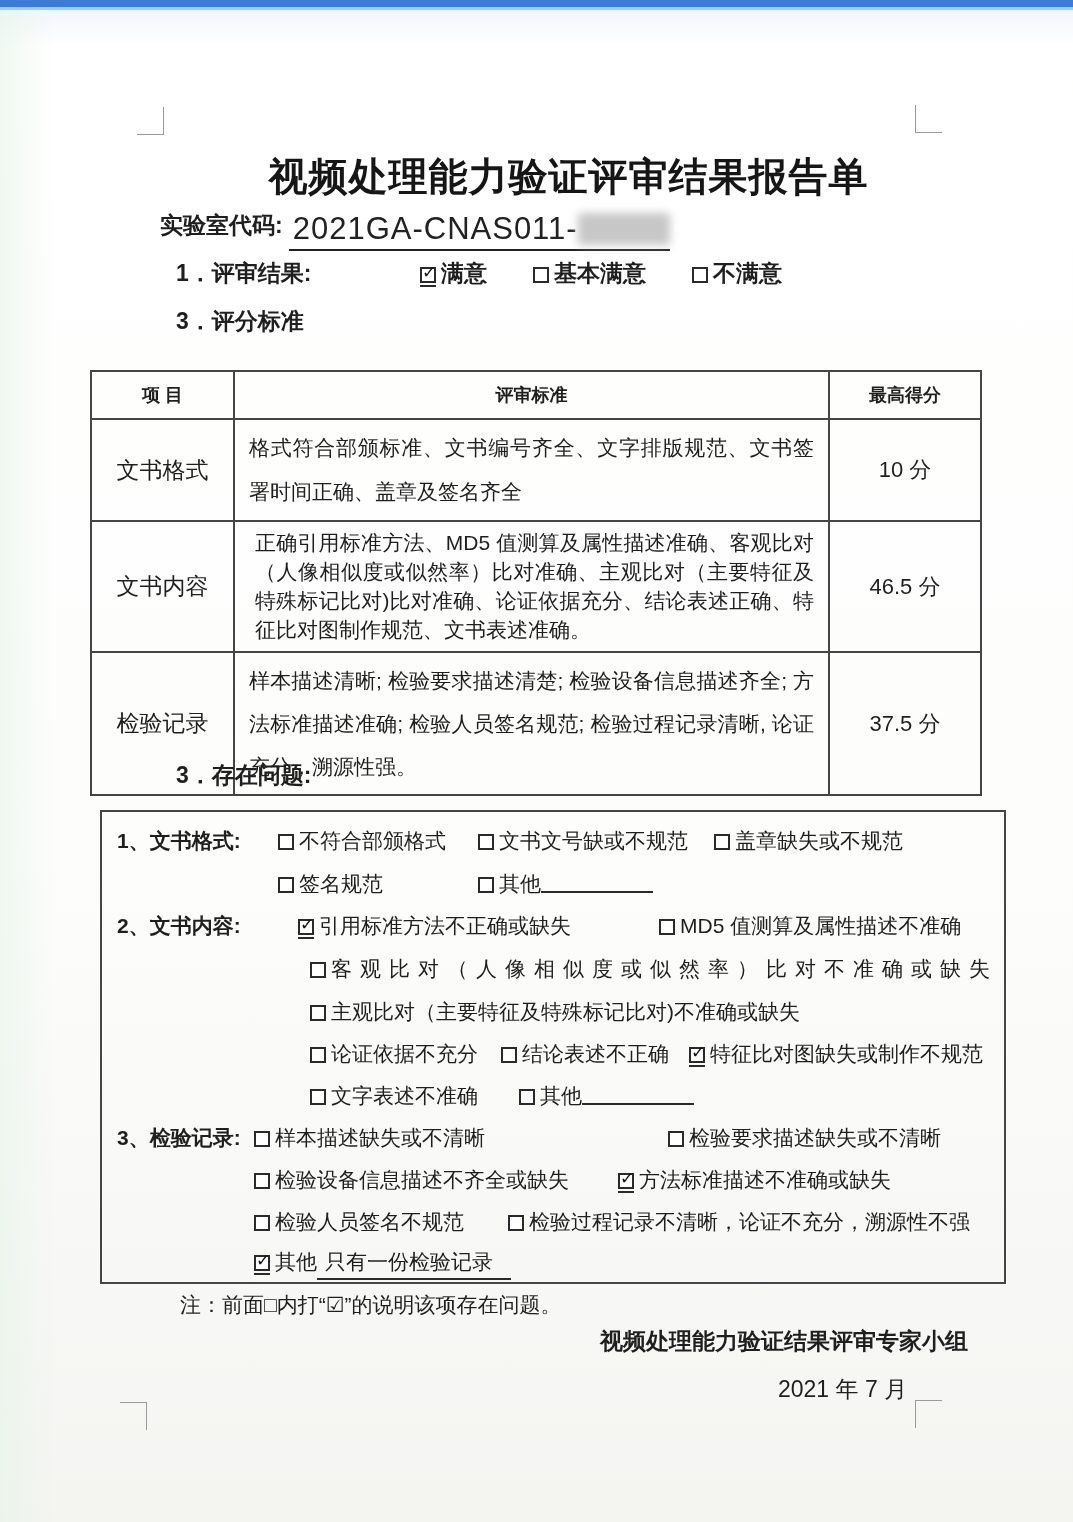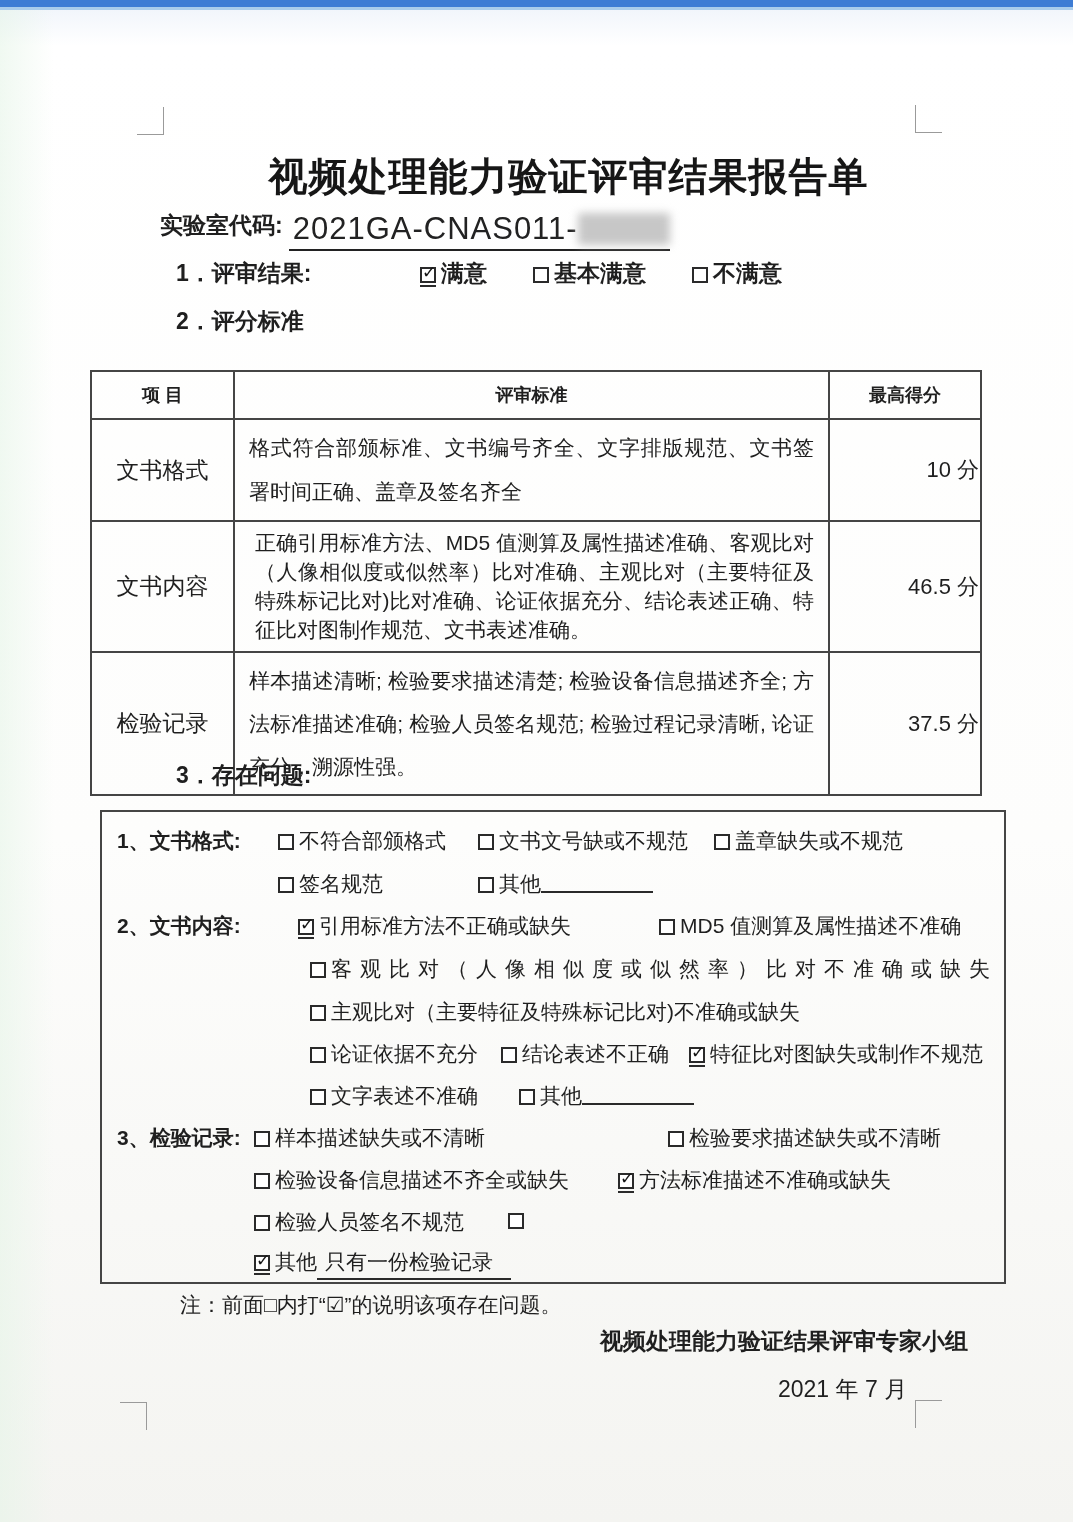--- a/index.html
+++ b/index.html
@@ -32,21 +32,21 @@
   .options{position:absolute;top:258px;left:396px;display:flex;gap:22px;font-size:23px;white-space:nowrap;}
   .opt{font-weight:700;padding-left:24px;}
 
   .score-label{position:absolute;top:306px;left:176px;font-size:23px;font-weight:700;}
 
   table.score{position:absolute;top:370px;left:90px;width:890px;border-collapse:collapse;table-layout:fixed;}
   table.score th,table.score td{border:2px solid #454545;}
   table.score th{height:44px;font-size:18px;font-weight:700;text-align:center;}
   td.item-cell{text-align:center;font-size:23px;}
   td.crit-cell{font-size:21px;padding:6px 14px;text-align:justify;}
-  td.score-cell{text-align:right;font-size:22px;}
+  td.score-cell{text-align:center;font-size:22px;}
   tr.r0 td.crit-cell{line-height:2.1;height:88px;}
   tr.r1 td.crit-cell{line-height:1.38;height:117px;padding-left:20px;}
   tr.r2 td.crit-cell{line-height:2.05;height:126px;}
 
   .problems-label{position:absolute;top:760px;left:176px;font-size:23px;font-weight:700;}
 
   .pbox{position:absolute;top:810px;left:100px;width:902px;height:470px;border:2px solid #454545;background:transparent;}
   .pline{position:absolute;height:30px;white-space:nowrap;font-size:21px;}
   .pline .group-name{position:absolute;font-size:21px;font-weight:600;white-space:nowrap;}
   .item{position:absolute;white-space:nowrap;}
@@ -77,21 +77,21 @@
   <span class="lab-label">实验室代码:</span><span class="code"><span>2021GA-CNAS011-</span><span class="redact"></span></span>
 </div>
 
 <div class="result-row">1．评审结果:</div>
 <div class="options">
   <span class="opt"><span class="cb checked"></span><span class="lbl">满意</span></span>
   <span class="opt"><span class="cb"></span><span class="lbl">基本满意</span></span>
   <span class="opt"><span class="cb"></span><span class="lbl">不满意</span></span>
 </div>
 
-<div class="score-label">2．评分标准</div>
+<div class="score-label">3．评分标准</div>
 
 <table class="score">
   <colgroup>
       <col style="width:143px">
       <col style="width:595px">
       <col style="width:152px">
     </colgroup>
   <tbody>
       <tr>
     <th>项 目</th>
@@ -163,21 +163,21 @@
     <span class="item" style="left:566px"><span class="cb"></span><span class="lbl">检验要求描述缺失或不清晰</span></span>
   </div>
 
   <div class="pline" style="top:354px">
     <span class="item" style="left:152px"><span class="cb"></span><span class="lbl">检验设备信息描述不齐全或缺失</span></span>
     <span class="item" style="left:516px"><span class="cb checked"></span><span class="lbl">方法标准描述不准确或缺失</span></span>
   </div>
 
   <div class="pline" style="top:396px">
     <span class="item" style="left:152px"><span class="cb"></span><span class="lbl">检验人员签名不规范</span></span>
-    <span class="item" style="left:406px"><span class="cb"></span></span>
+    <span class="item" style="left:406px"><span class="cb"></span><span class="lbl">检验过程记录不清晰，论证不充分，溯源性不强</span></span>
   </div>
 
   <div class="pline" style="top:436px">
     <span class="item" style="left:152px"><span class="cb checked"></span><span class="lbl">其他</span><span class="other-note">只有一份检验记录</span></span>
   </div>
 
 </div>
 
 <div class="note">注：前面□内打“☑”的说明该项存在问题。</div>
 <div class="signoff">视频处理能力验证结果评审专家小组</div>

